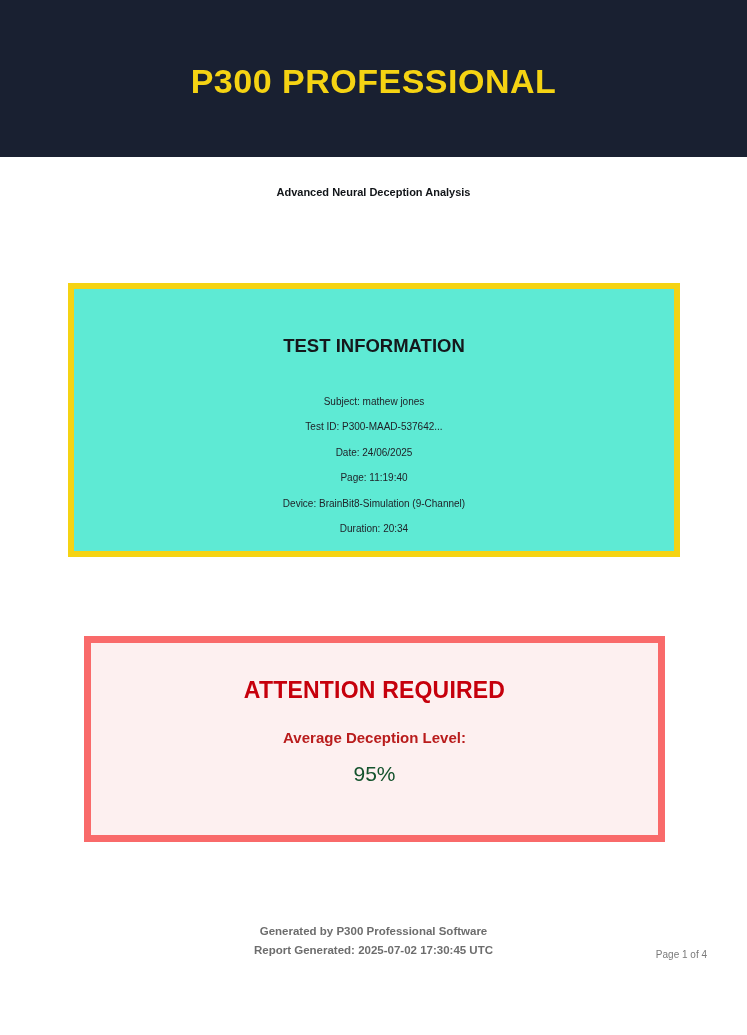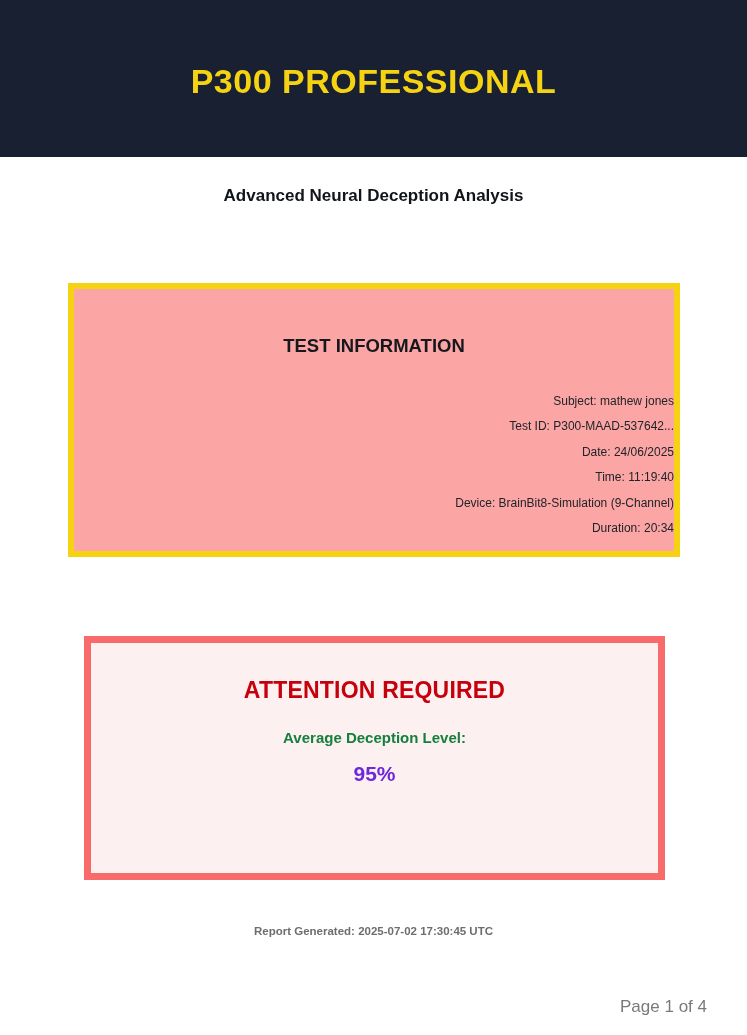--- a/index.html
+++ b/index.html
@@ -35,132 +35,132 @@
     font-weight: bold;
     letter-spacing: 0.5px;
     line-height: 1.32;
     text-align: center;
     text-transform: uppercase;
   }
 
   
   .subtitle {
     text-align: center;
-    font-size: 17px;
+    font-size: 11px;
     font-weight: bold;
     color: #111418;
     margin-top: 29px;
   }
 
   
   .info-box {
     position: absolute;
     left: 68px;
     top: 283px;
     width: 612px;
     height: 274px;
-    background: #fca5a5;
+    background: #5eead4;
     border: 6px solid #f5d313;
   }
   .info-title {
     text-align: center;
     font-size: 18.5px;
     font-weight: bold;
     color: #15181c;
     margin-top: 46px;
   }
   .info-lines {
     margin-top: 32px;
     text-align: center;
   }
   .info-line {
-    font-size: 12px;
+    font-size: 10px;
     color: #20242a;
     line-height: 25.4px;
-    text-align: right;
   }
 
   
   .alert-box {
     position: absolute;
     left: 84px;
     top: 636px;
     width: 581px;
-    height: 244px;
+    height: 206px;
     background: #fdf0f0;
     border: 7px solid #f96a6a;
   }
   .alert-title {
     text-align: center;
     font-size: 23px;
     font-weight: bold;
     color: #c6000c;
     margin-top: 34px;
     letter-spacing: 0.2px;
   }
   .alert-label {
     text-align: center;
     font-size: 15px;
     font-weight: bold;
-    color: #15803d;
+    color: #b91c1c;
     margin-top: 25px;
   }
   .alert-value {
     text-align: center;
     font-size: 21px;
-    font-weight: bold;
-    color: #6d28d9;
+    font-weight: normal;
+    color: #14532d;
     margin-top: 16px;
   }
 
   
   .footer {
     position: absolute;
     left: 0;
     top: 922px;
     width: 100%;
     text-align: center;
   }
   .footer-line {
     font-size: 11.5px;
     font-weight: bold;
     color: #6d6d6d;
     line-height: 18.6px;
   }
   .page-num {
     position: absolute;
     right: 40px;
-    top: 997px;
-    font-size: 17px;
+    top: 949px;
+    font-size: 10px;
     color: #7a7a7a;
   }
 </style>
 </head>
 <body>
 
 <div class="header-band">
   <div class="header-line">P300 PROFESSIONAL</div>
 </div>
 
 <div class="subtitle">Advanced Neural Deception Analysis</div>
 
 <div class="info-box">
   <div class="info-title">TEST INFORMATION</div>
   <div class="info-lines">
     <div class="info-line">Subject: mathew jones</div>
     <div class="info-line">Test ID: P300-MAAD-537642...</div>
     <div class="info-line">Date: 24/06/2025</div>
-    <div class="info-line">Time: 11:19:40</div>
+    <div class="info-line">Page: 11:19:40</div>
     <div class="info-line">Device: BrainBit8-Simulation (9-Channel)</div>
     <div class="info-line">Duration: 20:34</div>
   </div>
 </div>
 
 <div class="alert-box">
   <div class="alert-title">ATTENTION REQUIRED</div>
   <div class="alert-label">Average Deception Level:</div>
   <div class="alert-value">95%</div>
 </div>
 
 <div class="footer">
+  <div class="footer-line">Generated by P300 Professional Software</div>
   <div class="footer-line">Report Generated: 2025-07-02 17:30:45 UTC</div>
 </div>
 <div class="page-num">Page 1 of 4</div>
 
 </body></html>

